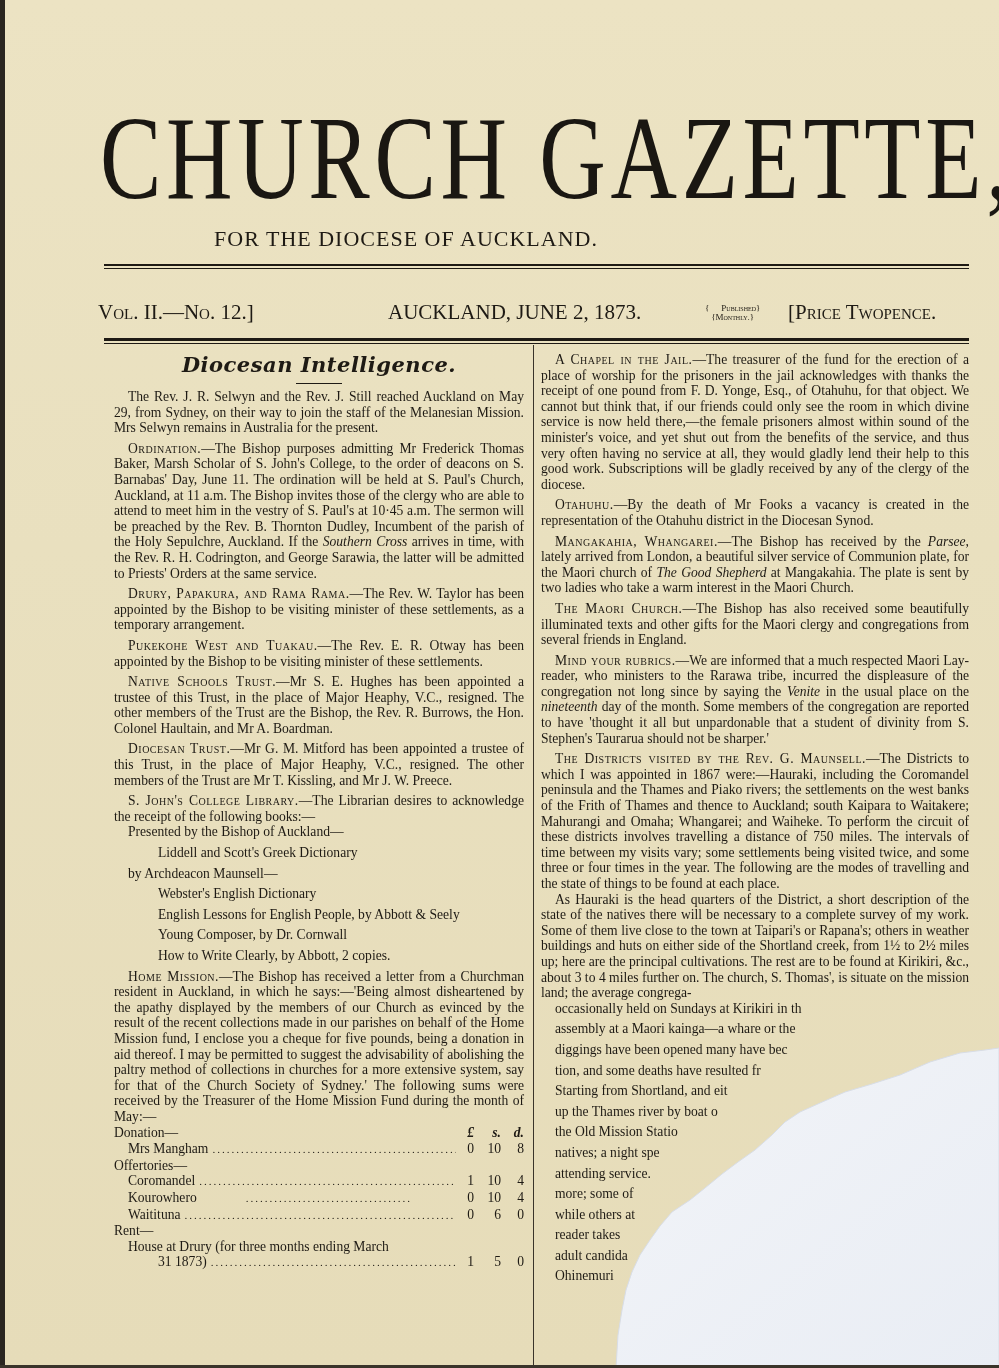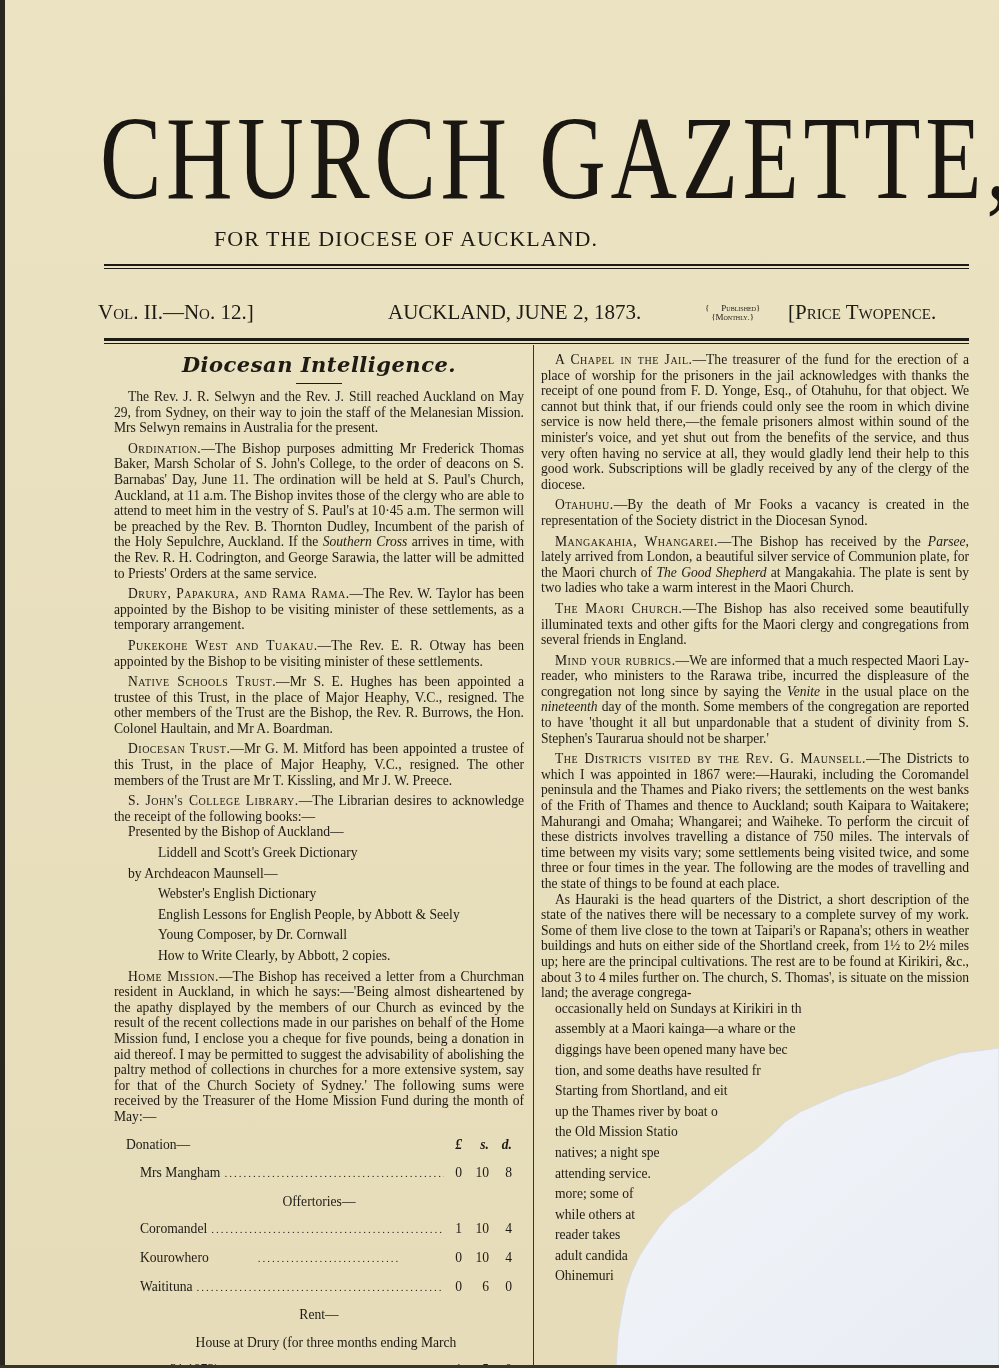--- a/index.html
+++ b/index.html
@@ -20,21 +20,21 @@
   .col .hd{font-variant:small-caps;letter-spacing:0.5px;}
   .left{left:114px;width:410px;}
   .right{left:541px;width:428px;}
   .col-divider{position:absolute;left:533px;top:345px;width:1px;height:1023px;background:#3a342a;}
   .sect-title{text-align:center;font-family:"DejaVu Serif",serif;font-weight:bold;font-size:21px;line-height:26px;font-style:italic;letter-spacing:0.5px;margin:0;}
   .sect-rule{width:46px;height:1px;background:#1e1a14;margin:3px auto 5px auto;}
   .indent1{padding-left:14px;text-indent:0 !important;}
   .indent2{padding-left:44px;text-indent:0 !important;}
   .line{margin:0;text-indent:0;}
   .ledger{margin:0;}
-  .lrow{display:flex;align-items:baseline;margin:12px;justify-content:center;}
+  .lrow{display:flex;align-items:baseline;margin:0;}
   .lrow .lbl{white-space:nowrap;}
   .lrow .dots{flex:1;overflow:hidden;white-space:nowrap;letter-spacing:2px;margin:0 4px;font-size:11px;}
   .lrow .amt{width:64px;display:flex;justify-content:space-between;text-align:right;}
   .lrow .amt span{display:inline-block;text-align:right;}
   .a1{width:14px;}.a2{width:22px;}.a3{width:18px;}
   .heads .amt span{font-style:italic;font-weight:bold;}
   .tear{position:absolute;left:0;top:0;}
 </style>
 </head>
 <body>
@@ -155,21 +155,21 @@
             <span class="a2">5</span>
             <span class="a3">0</span>
           </span>
       </div>
     </div>
   </div>
 
   <div class="col right">
     <p><span class="hd">A Chapel in the Jail.</span><span>—The treasurer of the fund for the erection of a place of worship for the prisoners in the jail acknowledges with thanks the receipt of one pound from F. D. Yonge, Esq., of Otahuhu, for that object. We cannot but think that, if our friends could only see the room in which divine service is now held there,—the female prisoners almost within sound of the minister's voice, and yet shut out from the benefits of the service, and thus very often having no service at all, they would gladly lend their help to this good work. Subscriptions will be gladly received by any of the clergy of the diocese.</span></p>
 
-    <p><span class="hd">Otahuhu.</span><span>—By the death of Mr Fooks a vacancy is created in the representation of the Society district in the Diocesan Synod.</span></p>
+    <p><span class="hd">Otahuhu.</span><span>—By the death of Mr Fooks a vacancy is created in the representation of the Otahuhu district in the Diocesan Synod.</span></p>
 
     <p><span class="hd">Mangakahia, Whangarei.</span><span>—The Bishop has received by the </span><i>Parsee</i><span>, lately arrived from London, a beautiful silver service of Communion plate, for the Maori church of </span><i>The Good Shepherd</i><span> at Mangakahia. The plate is sent by two ladies who take a warm interest in the Maori Church.</span></p>
 
     <p><span class="hd">The Maori Church.</span><span>—The Bishop has also received some beautifully illuminated texts and other gifts for the Maori clergy and congregations from several friends in England.</span></p>
 
     <p><span class="hd">Mind your rubrics.</span><span>—We are informed that a much respected Maori Lay-reader, who ministers to the Rarawa tribe, incurred the displeasure of the congregation not long since by saying the </span><i>Venite</i><span> in the usual place on the </span><i>nineteenth</i><span> day of the month. Some members of the congregation are reported to have 'thought it all but unpardonable that a student of divinity from S. Stephen's Taurarua should not be sharper.'</span></p>
 
     <p style="margin-bottom:0;"><span class="hd">The Districts visited by the Rev. G. Maunsell.</span><span>—The Districts to which I was appointed in 1867 were:—Hauraki, including the Coromandel peninsula and the Thames and Piako rivers; the settlements on the west banks of the Frith of Thames and thence to Auckland; south Kaipara to Waitakere; Mahurangi and Omaha; Whangarei; and Waiheke. To perform the circuit of these districts involves travelling a distance of 750 miles. The intervals of time between my visits vary; some settlements being visited twice, and some three or four times in the year. The following are the modes of travelling and the state of things to be found at each place.</span></p>
 
     <p style="margin-bottom:0;">As Hauraki is the head quarters of the District, a short description of the state of the natives there will be necessary to a complete survey of my work. Some of them live close to the town at Taipari's or Rapana's; others in weather buildings and huts on either side of the Shortland creek, from 1½ to 2½ miles up; here are the principal cultivations. The rest are to be found at Kirikiri, &amp;c., about 3 to 4 miles further on. The church, S. Thomas', is situate on the mission land; the average congrega-</p>

